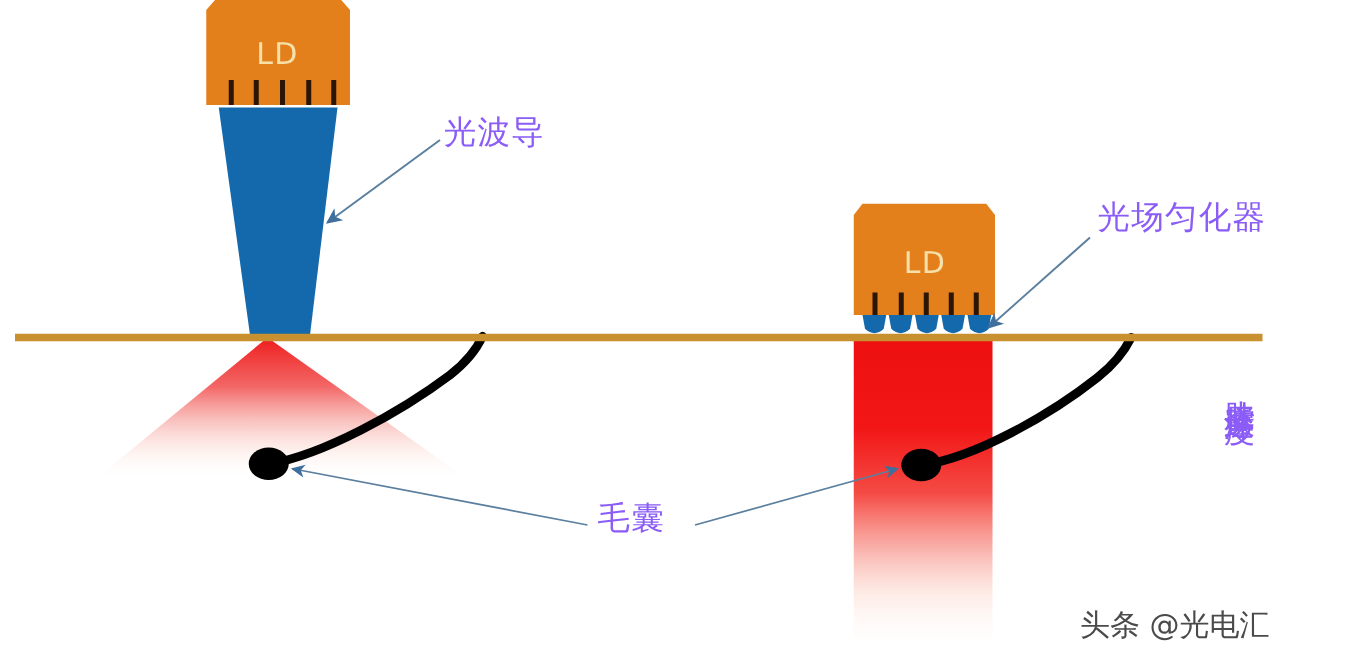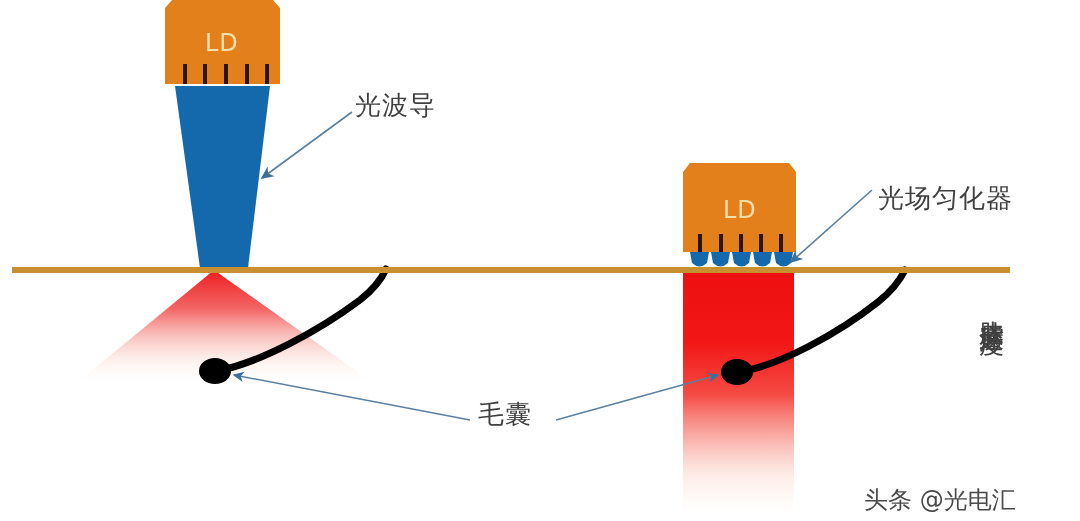--- a/index.html
+++ b/index.html
@@ -19,28 +19,28 @@
   }
   #diagram {
     position: absolute;
     left: 0;
     top: 0;
     width: 1080px;
     height: 521px;
   }
   .label-text {
     position: absolute;
-    color: #404040;
+    color: #8b5cf6;
     font-size: 26px;
     font-family: "DejaVu Sans", "Liberation Sans", sans-serif;
     white-space: nowrap;
     letter-spacing: 1px;
   }
   #label-waveguide { left: 355px; top: 88px; }
-  #label-homogenizer { left: 878px; top: 181px; }
+  #label-homogenizer { left: 878px; top: 156px; }
   #label-follicle { left: 478px; top: 397px; }
   #label-depth {
     left: 975px;
     top: 300px;
     writing-mode: vertical-rl;
     text-orientation: upright;
     letter-spacing: 2px;
     font-size: 25px;
   }
   #watermark {

